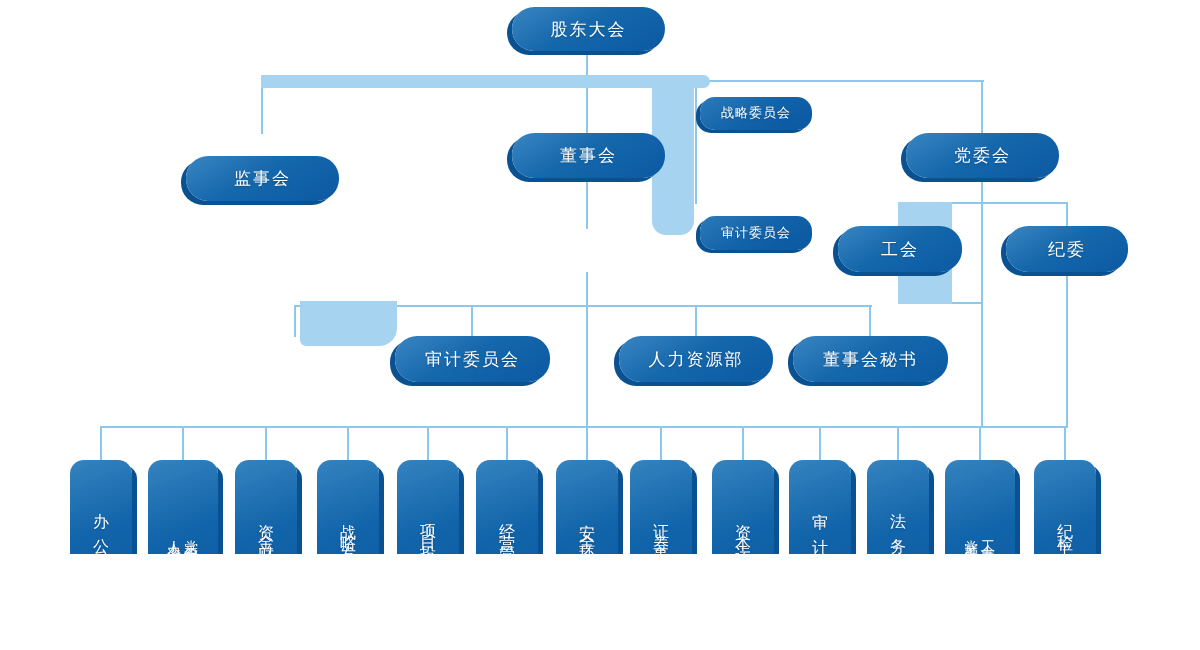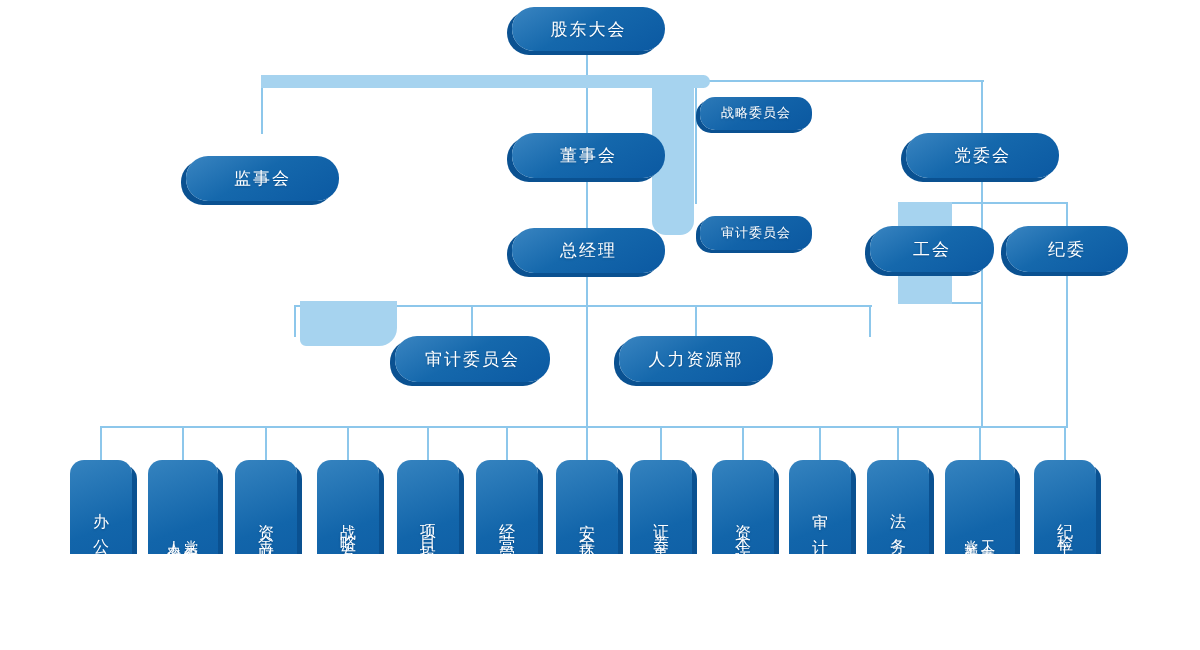--- a/index.html
+++ b/index.html
@@ -77,25 +77,25 @@
     <div class="band" style="left: 261px; top: 75px; width: 449px; height: 13px; border-radius: 0px 8px 8px 0px;"></div>
     <div class="band" style="left: 652px; top: 75px; width: 42px; height: 160px; border-radius: 0px 0px 14px 14px;"></div>
     <div class="band" style="left: 300px; top: 301px; width: 97px; height: 45px; border-radius: 0px 0px 18px 6px;"></div>
     <div class="band" style="left: 898px; top: 202px; width: 54px; height: 102px; border-radius: 0px;"></div>
     <div class="node hbox" style="left: 512px; top: 7px; width: 153px; height: 44px;">股东大会</div>
     <div class="node hbox" style="left: 186px; top: 133px; width: 153px; height: 45px; margin-top: 23px;">监事会</div>
     <div class="node hbox" style="left: 512px; top: 133px; width: 153px; height: 45px;">董事会</div>
     <div class="node hbox" style="left: 906px; top: 133px; width: 153px; height: 45px;">党委会</div>
     <div class="node cbox" style="left: 700px; top: 97px; width: 112px; height: 33px;">战略委员会</div>
     <div class="node cbox" style="left: 700px; top: 184px; width: 112px; height: 34px; margin-top: 32px;">审计委员会</div>
-    <div class="node hbox" style="left: 512px; top: 228px; width: 153px; height: 45px;">总经理</div>
-    <div class="node hbox" style="left: 870px; top: 226px; width: 124px; height: 46px;">工会</div>
+    <div class="node hbox" style="left: 838px; top: 226px; width: 124px; height: 46px;">工会</div>
     <div class="node hbox" style="left: 1006px; top: 226px; width: 122px; height: 46px;">纪委</div>
     <div class="node hbox" style="left: 395px; top: 336px; width: 155px; height: 46px;">审计委员会</div>
     <div class="node hbox" style="left: 619px; top: 336px; width: 154px; height: 46px;">人力资源部</div>
+    <div class="node hbox" style="left: 793px; top: 336px; width: 155px; height: 46px;">董事会秘书</div>
     <div class="node dept" style="left: 70px; top: 460px; width: 62px; height: 157px;">
       <div class="col sp-wide">办公室</div>
     </div>
     <div class="node dept twocol" style="left: 148px; top: 460px; width: 70px; height: 157px;">
       <div class="col">党委组织部</div>
       <div class="col">人力资源部</div>
     </div>
     <div class="node dept" style="left: 235px; top: 460px; width: 62px; height: 157px;">
       <div class="col">资金财务部</div>
     </div>

